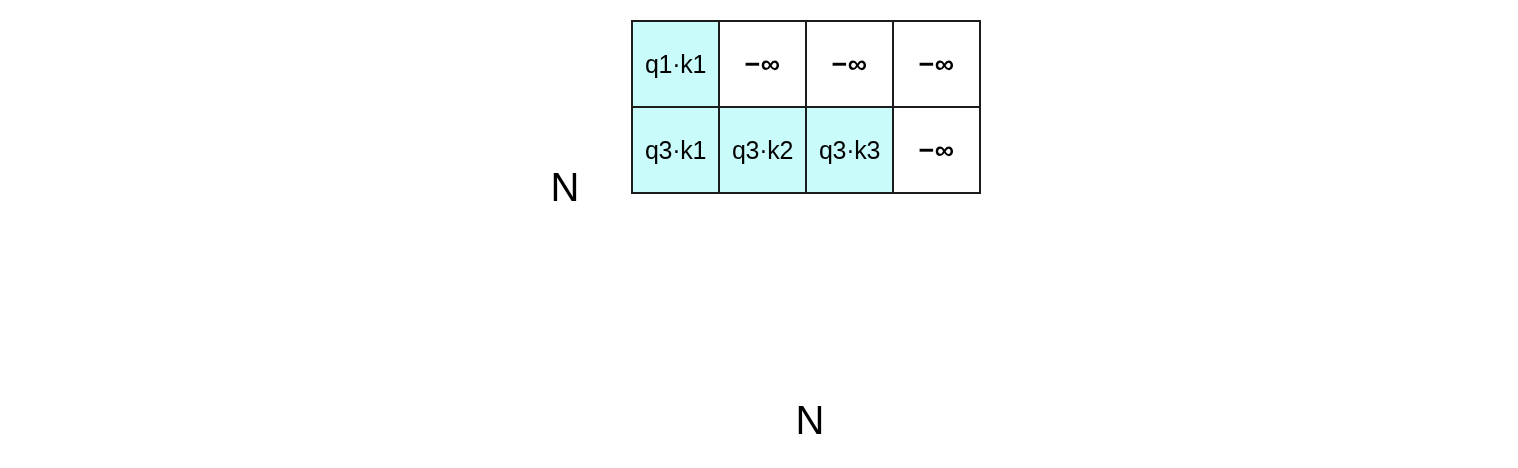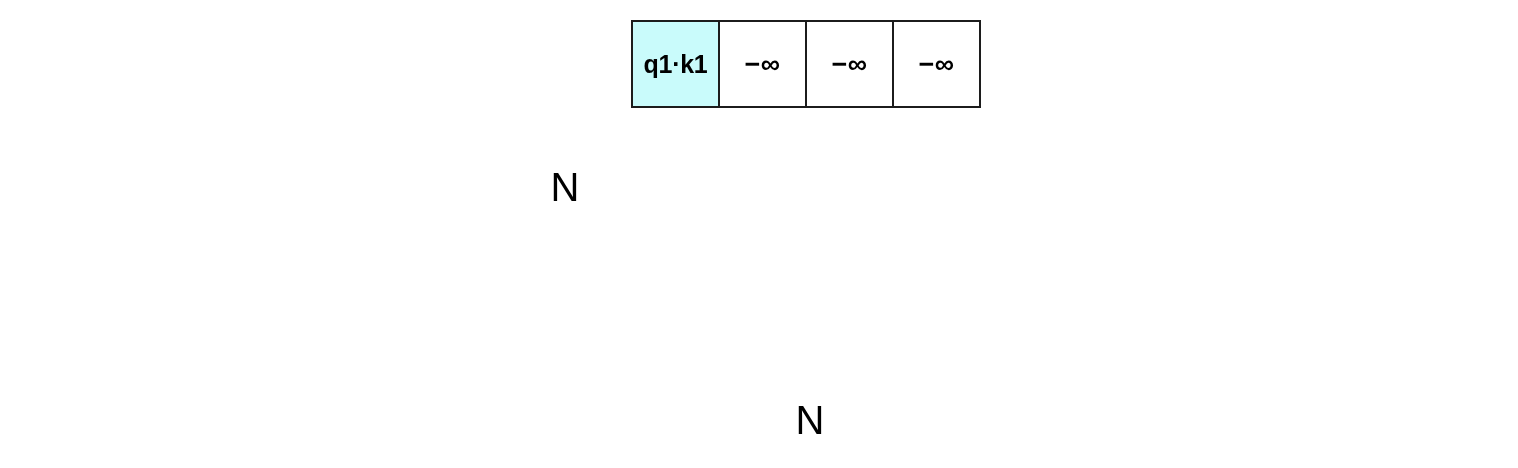--- a/index.html
+++ b/index.html
@@ -61,21 +61,21 @@
     margin: 0;
     border: 2px solid #1c1c1c;
     text-align: center;
     vertical-align: middle;
     color: #000000;
     font-family: "Liberation Sans", sans-serif;
     overflow: hidden;
   }
   #matrix td.attn {
     background: #c9fbfb;
-    font-weight: 700;
+    font-weight: 400;
     font-size: 25px;
     letter-spacing: -0.3px;
   }
   #matrix td.masked {
     background: #ffffff;
     font-weight: 700;
     font-size: 27px;
     letter-spacing: 0.5px;
   }
   .cell-text {
@@ -99,18 +99,32 @@
           <td class="masked">
             <span class="cell-text">−∞</span>
           </td>
           <td class="masked">
             <span class="cell-text">−∞</span>
           </td>
           <td class="masked">
             <span class="cell-text">−∞</span>
           </td>
         </tr>
+        <tr>
+          <td class="attn">
+            <span class="cell-text">q3·k1</span>
+          </td>
+          <td class="attn">
+            <span class="cell-text">q3·k2</span>
+          </td>
+          <td class="attn">
+            <span class="cell-text">q3·k3</span>
+          </td>
+          <td class="masked">
+            <span class="cell-text">−∞</span>
+          </td>
+        </tr>
       </tbody>
   </table>
 
   <div class="axis-label" id="col-axis-label">N</div>
 
 </div>
 
 </body></html>

